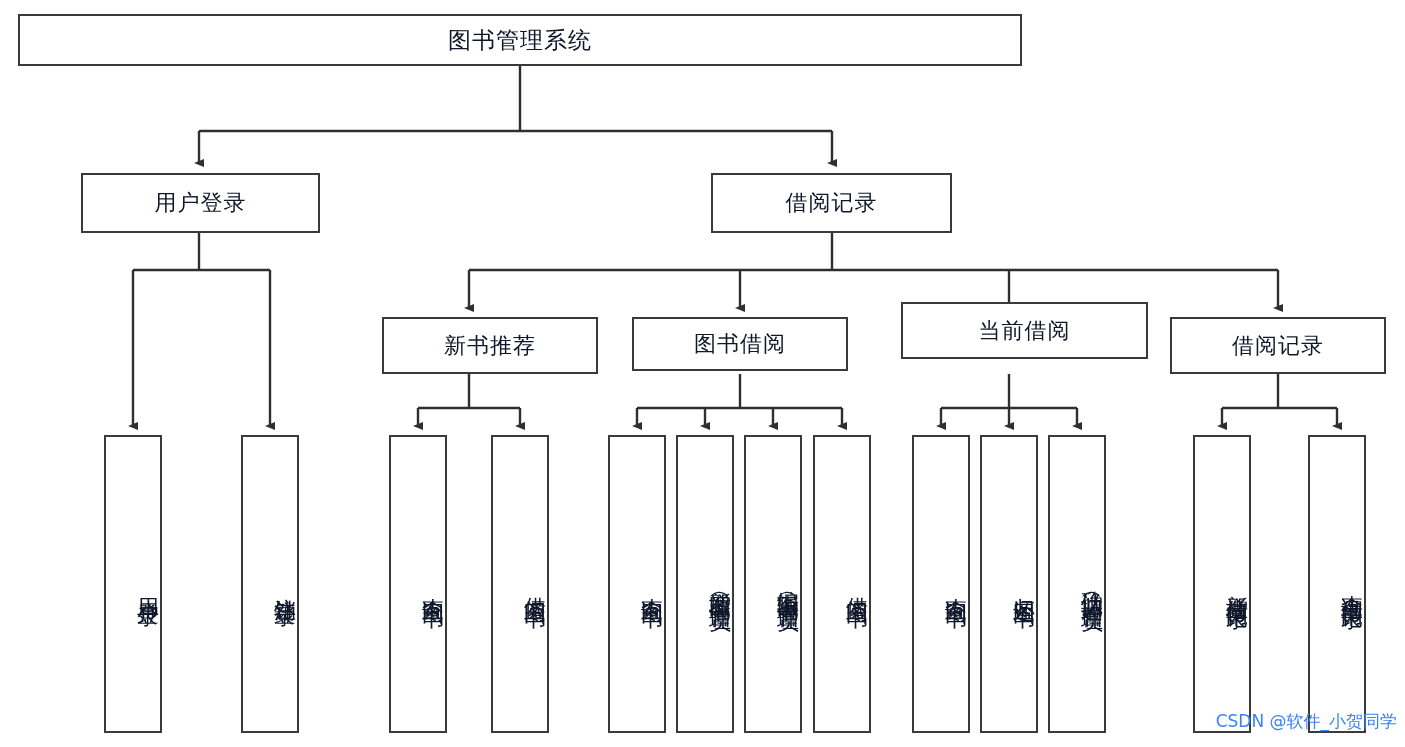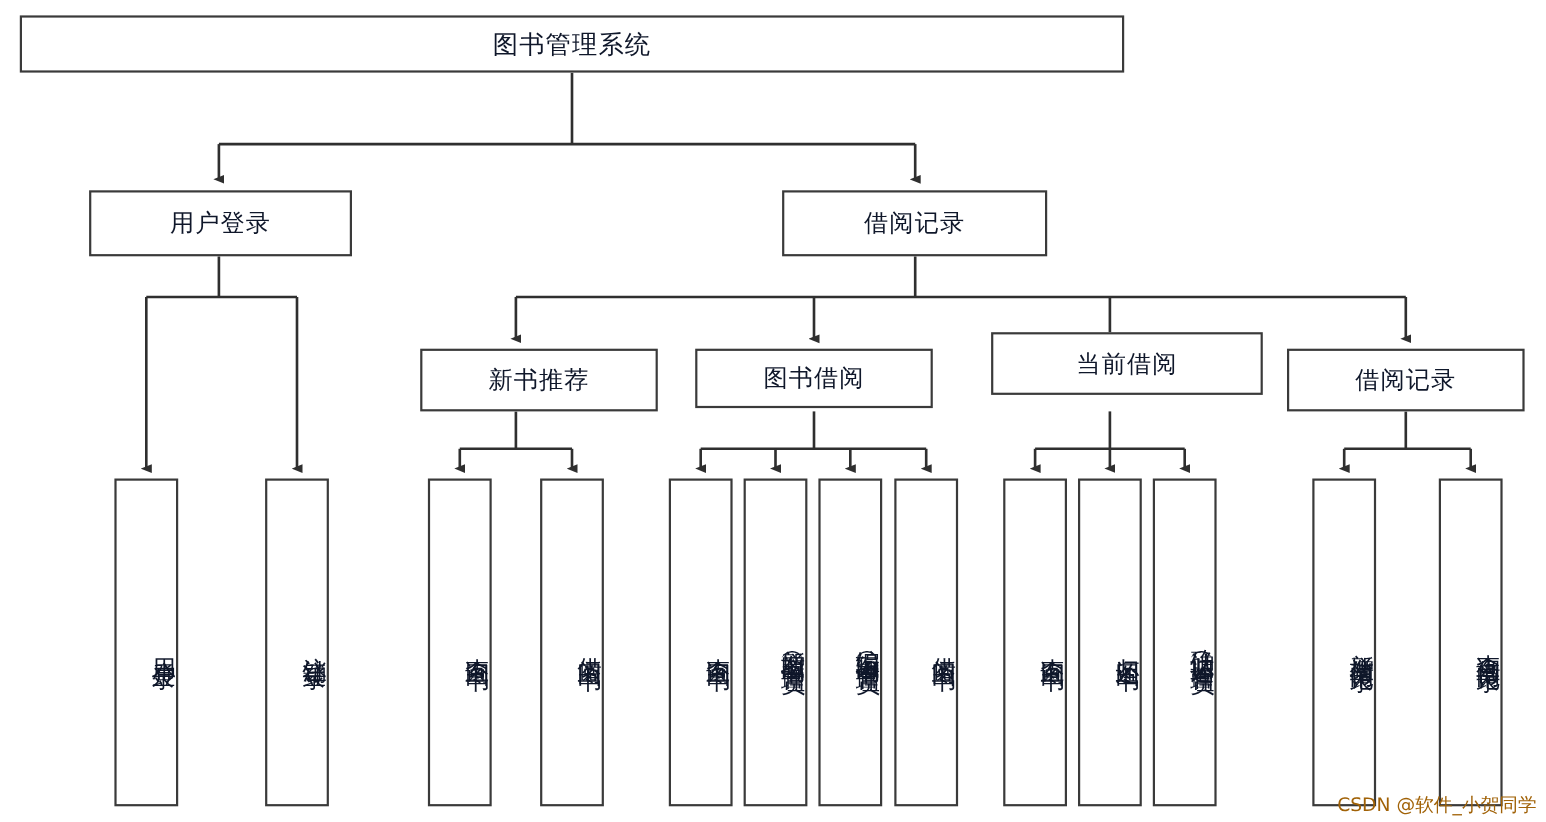--- a/index.html
+++ b/index.html
@@ -54,23 +54,23 @@
     position: absolute;
     left: 0;
     top: 0;
     width: 1405px;
     height: 747px;
     pointer-events: none;
   }
   .watermark {
     position: absolute;
     right: 8px;
-    bottom: 4px;
+    bottom: 14px;
     font-size: 17px;
-    color: #a16207;
+    color: #3b82f6;
     white-space: nowrap;
   }
 </style>
 </head>
 <body>
 
 <div id="canvas">
 
   <svg class="edges" viewBox="0 0 1405 747">
     <defs>

